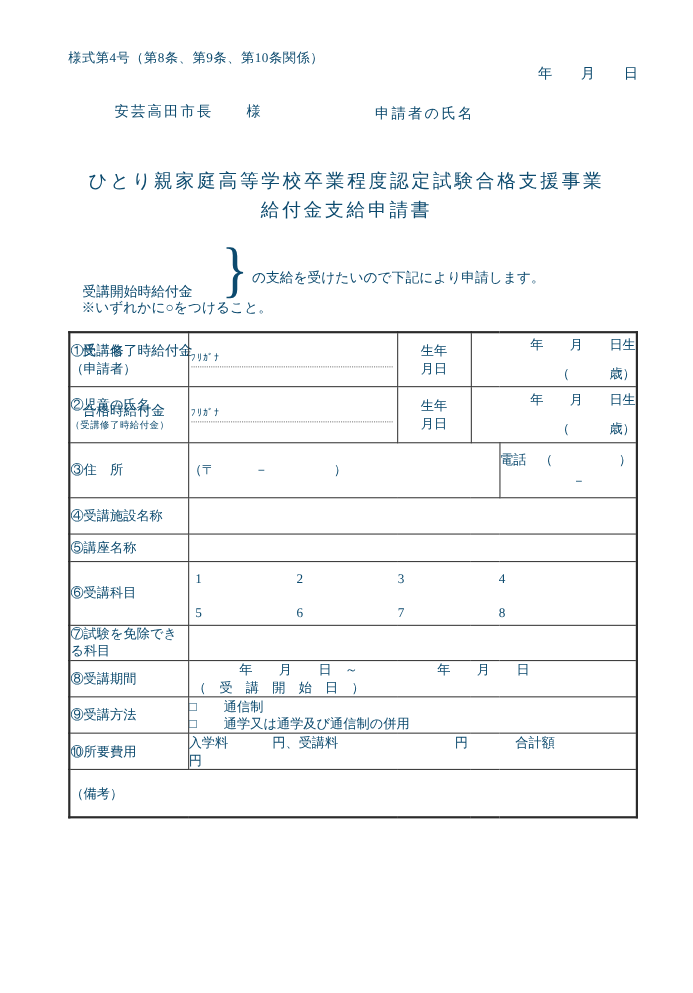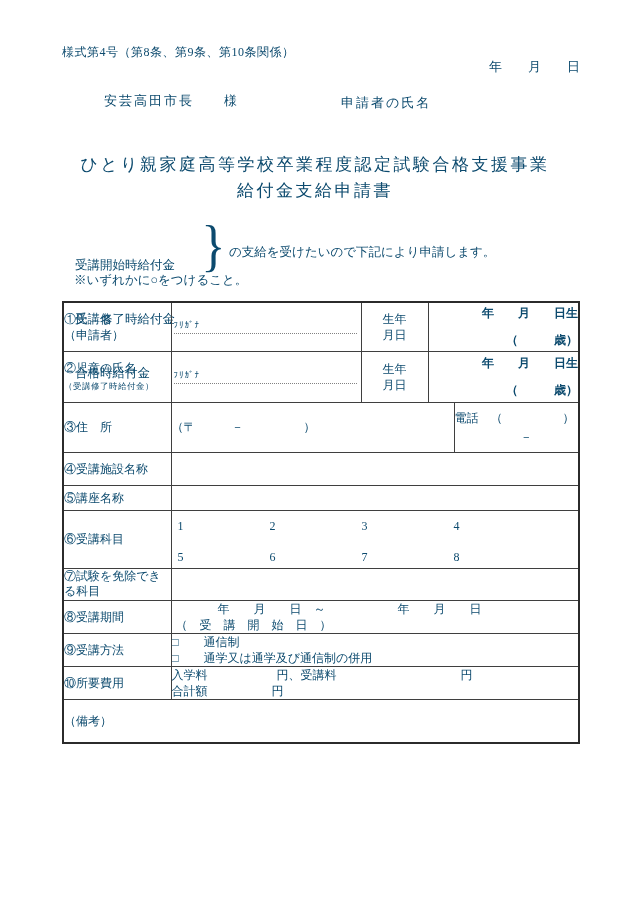--- a/index.html
+++ b/index.html
@@ -39,40 +39,40 @@
 
   .sub-label { font-size:8.5px; letter-spacing:0.5px; margin-top:2px; }
 
   .furigana-box {
     margin:1px 4px 0 2px; border-bottom:1px dotted #828282;
     font-size:9px; line-height:11px; height:13px; letter-spacing:1px;
   }
 
   td.dob-cell { text-align:center; line-height:15px; font-size:12px; }
 
-  td.birth-cell { padding:3px 7px 4px 4px; vertical-align:top;font-weight:bold; }
+  td.birth-cell { padding:3px 7px 4px 4px; vertical-align:top; }
   .birth-l1 { text-align:right; }
   .birth-l2 { text-align:right; margin-top:11px; }
 
   td.addr-cell { padding:2px 4px; }
   td.phone-cell { padding:2px 2px 2px 7px; }
   .phone-l2 { text-align:center; margin-top:3px; padding-left:20px; }
 
   .subject-grid { display:grid; grid-template-columns:92px 92px 92px 95px;
                   row-gap:15px; padding:5px 0 0 6px; align-content:start; }
 
   td.period-cell .l1 { padding-left:46px; }
   td.period-cell .l2 { padding-left:4px; }
 
   td.method-cell { padding:1px 0 1px 9px; }
   td.method-cell .chk { display:inline-block; width:32px; }
 
   td.cost-cell { padding-left:5px; }
   .seg0 { display:inline-block; width:76px; }
-  .seg1 { display:inline-block; width:184px;margin-left:29px; }
+  .seg1 { display:inline-block; width:166px; }
   .seg2 { display:inline-block; width:55px; }
   .seg3 { display:inline-block; width:100px; }
 
   td.consent-cell { border-top:2px solid #2b2b2b !important;
                     vertical-align:top; padding:3px 5px 2px 5px; line-height:17px; }
   .consent-body div { letter-spacing:-0.3px; }
   .consent-name-line { margin-top:2px; padding-left:300px; line-height:15px; }
   .name-underline { display:inline-block; width:163px; height:13px;
                     border-bottom:1.5px solid #3f3f3f; margin-left:2px; }
 

